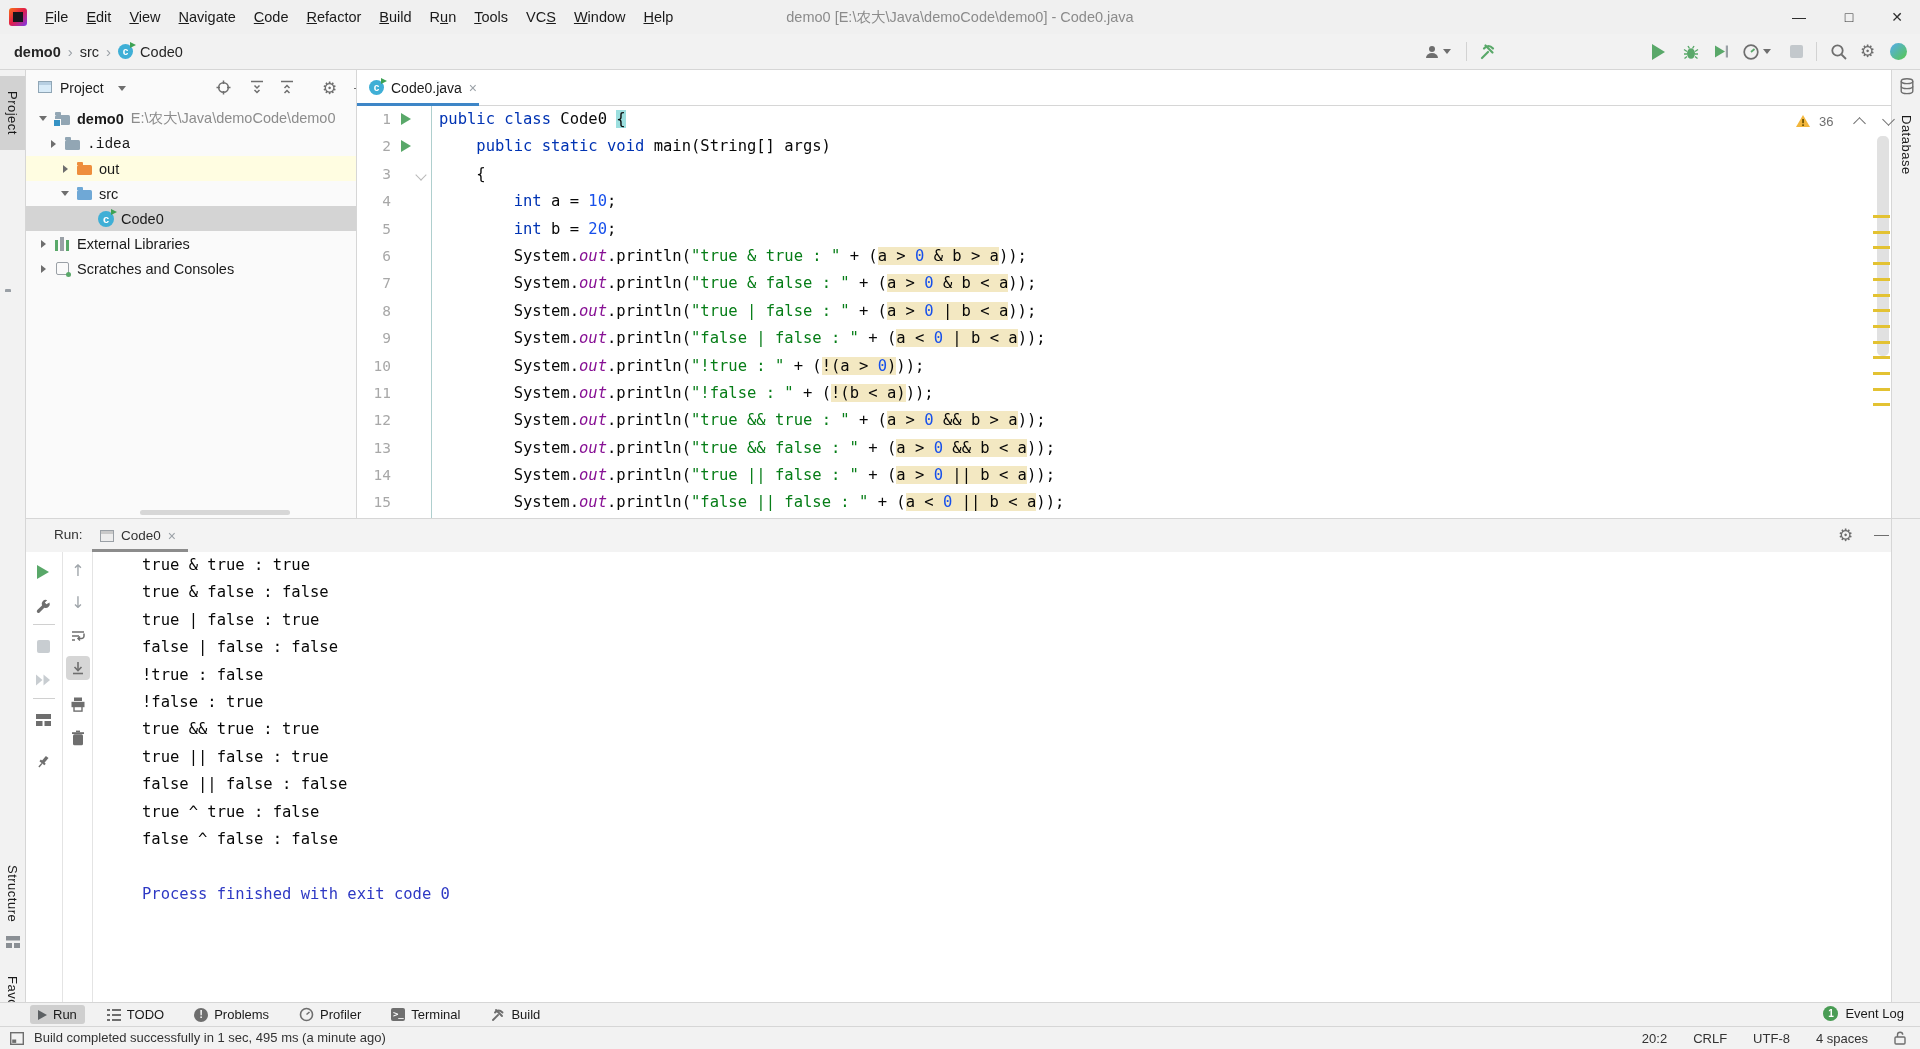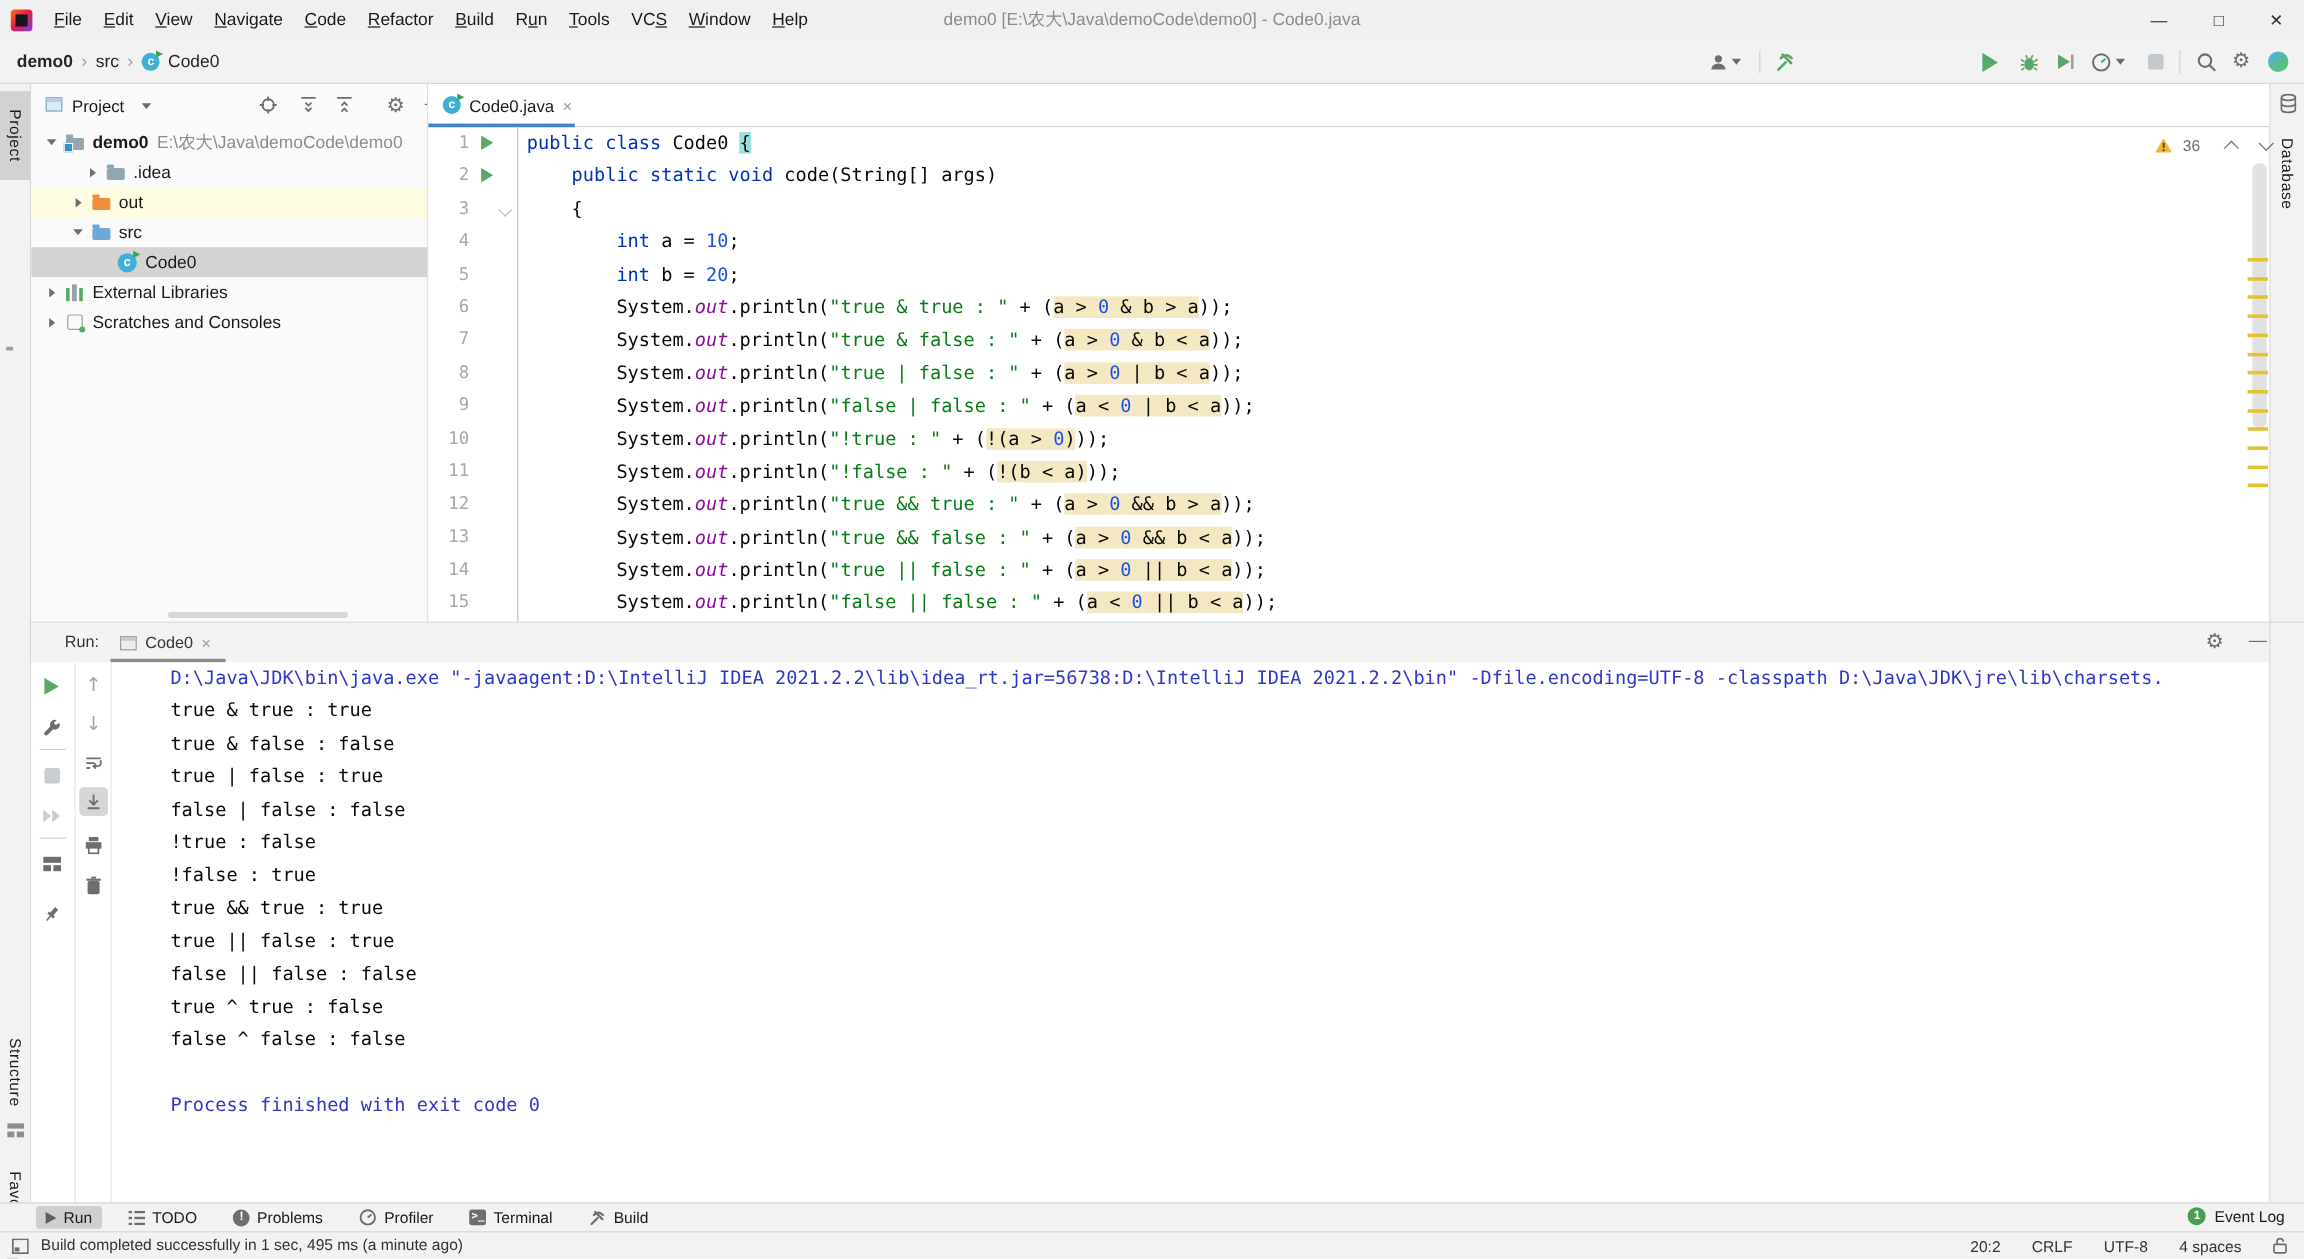--- a/index.html
+++ b/index.html
@@ -293,21 +293,21 @@
       <div class="trow" style="padding-left: 8px;">
         <span class="slot">
           <i class="chev-d"></i>
         </span>
         <span class="iconslot">
           <span class="ifold badge"></span>
         </span>
         <span class="tlabel" style="font-weight: bold;">demo0</span>
         <span class="tsub">E:\农大\Java\demoCode\demo0</span>
       </div>
-      <div class="trow" style="padding-left: 42px;">
+      <div class="trow" style="padding-left: 18px; font-family: Liberation Mono, monospace;">
         <span class="slot">
           <i class="chev-r"></i>
         </span>
         <span class="iconslot">
           <span class="ifold"></span>
         </span>
         <span class="tlabel">.idea</span>
       </div>
       <div class="trow yel" style="padding-left: 30px;">
         <span class="slot">
@@ -375,21 +375,21 @@
         <path d="M8 1 L15 13 H1 Z" fill="#F2B63C"></path>
         <rect x="7.2" y="5" width="1.7" height="4.2" fill="#6B5200"></rect>
         <rect x="7.2" y="10.3" width="1.7" height="1.7" fill="#6B5200"></rect>
       </svg>
     <span>36</span>
     <span class="chev-up-g" style="margin-left:14px;"></span>
     <span class="chev-dn-g" style="margin-left:12px;"></span>
   </div>
   <div id="codewrap">
       <div class="cline"><span class="lnum">1</span><span class="lmark"><i class="runtri"></i></span><span class="ltext"><span class="kw">public class </span><span class="pln">Code0 </span><span class="brace">{</span></span></div>
-      <div class="cline"><span class="lnum">2</span><span class="lmark"><i class="runtri"></i></span><span class="ltext"><span class="pln">    </span><span class="kw">public static void </span><span class="pln">code(String[] args)</span></span></div>
+      <div class="cline"><span class="lnum">2</span><span class="lmark"><i class="runtri"></i></span><span class="ltext"><span class="pln">    </span><span class="kw">public static void </span><span class="pln">main(String[] args)</span></span></div>
       <div class="cline"><span class="lnum">3</span><span class="lmark"><i class="foldmark"></i></span><span class="ltext"><span class="pln">    {</span></span></div>
       <div class="cline"><span class="lnum">4</span><span class="lmark"></span><span class="ltext"><span class="pln">        </span><span class="kw">int </span><span class="pln">a = </span><span class="num">10</span><span class="pln">;</span></span></div>
       <div class="cline"><span class="lnum">5</span><span class="lmark"></span><span class="ltext"><span class="pln">        </span><span class="kw">int </span><span class="pln">b = </span><span class="num">20</span><span class="pln">;</span></span></div>
       <div class="cline"><span class="lnum">6</span><span class="lmark"></span><span class="ltext"><span class="pln">        System.</span><span class="fld">out</span><span class="pln">.println(</span><span class="str">"true &amp; true : "</span><span class="pln"> + (</span><span class="pln hl">a &gt; </span><span class="num hl">0</span><span class="pln hl"> &amp; b &gt; a</span><span class="pln">));</span></span></div>
       <div class="cline"><span class="lnum">7</span><span class="lmark"></span><span class="ltext"><span class="pln">        System.</span><span class="fld">out</span><span class="pln">.println(</span><span class="str">"true &amp; false : "</span><span class="pln"> + (</span><span class="pln hl">a &gt; </span><span class="num hl">0</span><span class="pln hl"> &amp; b &lt; a</span><span class="pln">));</span></span></div>
       <div class="cline"><span class="lnum">8</span><span class="lmark"></span><span class="ltext"><span class="pln">        System.</span><span class="fld">out</span><span class="pln">.println(</span><span class="str">"true | false : "</span><span class="pln"> + (</span><span class="pln hl">a &gt; </span><span class="num hl">0</span><span class="pln hl"> | b &lt; a</span><span class="pln">));</span></span></div>
       <div class="cline"><span class="lnum">9</span><span class="lmark"></span><span class="ltext"><span class="pln">        System.</span><span class="fld">out</span><span class="pln">.println(</span><span class="str">"false | false : "</span><span class="pln"> + (</span><span class="pln hl">a &lt; </span><span class="num hl">0</span><span class="pln hl"> | b &lt; a</span><span class="pln">));</span></span></div>
       <div class="cline"><span class="lnum">10</span><span class="lmark"></span><span class="ltext"><span class="pln">        System.</span><span class="fld">out</span><span class="pln">.println(</span><span class="str">"!true : "</span><span class="pln"> + (</span><span class="pln hl">!(a &gt; </span><span class="num hl">0</span><span class="pln hl">)</span><span class="pln">));</span></span></div>
       <div class="cline"><span class="lnum">11</span><span class="lmark"></span><span class="ltext"><span class="pln">        System.</span><span class="fld">out</span><span class="pln">.println(</span><span class="str">"!false : "</span><span class="pln"> + (</span><span class="pln hl">!(b &lt; a)</span><span class="pln">));</span></span></div>
       <div class="cline"><span class="lnum">12</span><span class="lmark"></span><span class="ltext"><span class="pln">        System.</span><span class="fld">out</span><span class="pln">.println(</span><span class="str">"true &amp;&amp; true : "</span><span class="pln"> + (</span><span class="pln hl">a &gt; </span><span class="num hl">0</span><span class="pln hl"> &amp;&amp; b &gt; a</span><span class="pln">));</span></span></div>
@@ -502,21 +502,20 @@
   </div>
   <div class="rtool" style="left:40px;top:174px;">
     <svg width="14" height="16">
         <rect x="2" y="4.2" width="10" height="11" rx="1.5" fill="#6E6E6E"></rect>
         <rect x="1" y="2.2" width="12" height="1.8" fill="#6E6E6E"></rect>
         <rect x="5" y="0.6" width="4" height="1.6" fill="#6E6E6E"></rect>
       </svg>
   </div>
 
   <div id="console">
-      <div class="conline sys">D:\Java\JDK\bin\java.exe "-javaagent:D:\IntelliJ IDEA 2021.2.2\lib\idea_rt.jar=56738:D:\IntelliJ IDEA 2021.2.2\bin" -Dfile.encoding=UTF-8 -classpath D:\Java\JDK\jre\lib\charsets.</div>
       <div class="conline">true &amp; true : true</div>
       <div class="conline">true &amp; false : false</div>
       <div class="conline">true | false : true</div>
       <div class="conline">false | false : false</div>
       <div class="conline">!true : false</div>
       <div class="conline">!false : true</div>
       <div class="conline">true &amp;&amp; true : true</div>
       <div class="conline">true || false : true</div>
       <div class="conline">false || false : false</div>
       <div class="conline">true ^ true : false</div>

